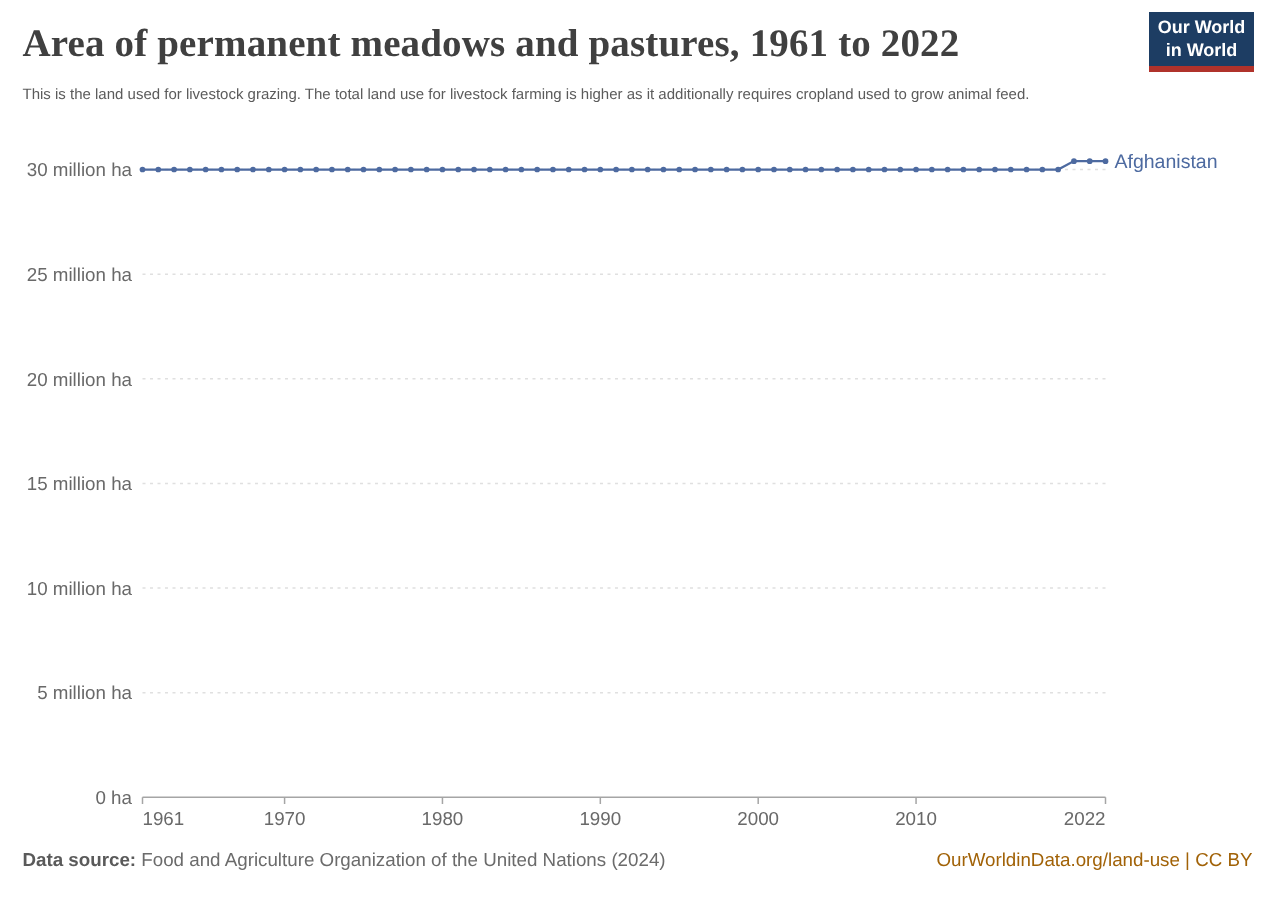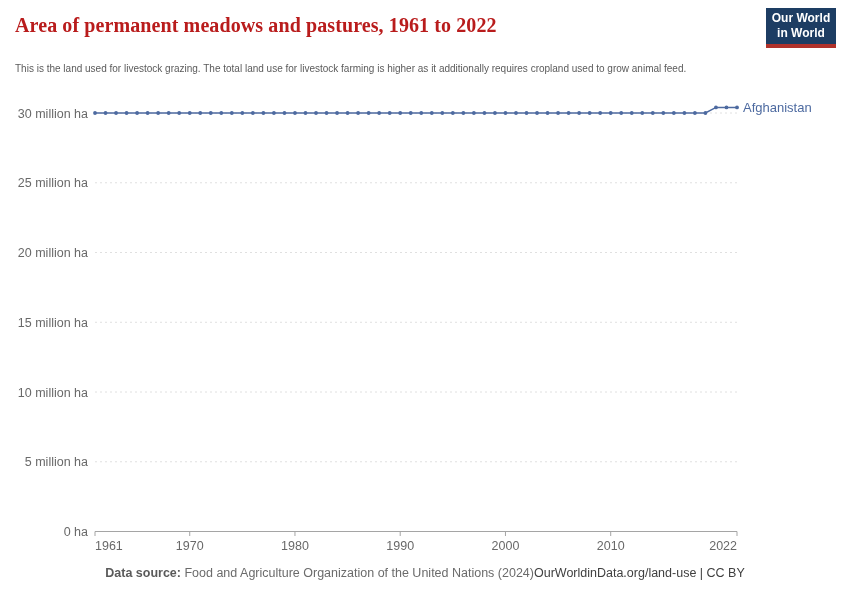--- a/index.html
+++ b/index.html
@@ -3,46 +3,46 @@
 <meta charset="utf-8">
 <style>
   html,body{margin:0;padding:0;}
   body{
     width:850px;height:600px;background:#ffffff;position:relative;overflow:hidden;
     font-family:"Liberation Sans",sans-serif;
   }
   .header{position:absolute;left:15px;top:14px;right:100px;}
   .title{
     font-family:"Liberation Serif","DejaVu Serif",serif;
-    font-size:20px;font-weight:700;color:#b91c1c;letter-spacing:0.1px;
-    margin:0 0 25px 0;
+    font-size:26px;font-weight:700;color:#404040;letter-spacing:0.1px;
+    margin:0 0 13px 0;
   }
   .subtitle{
     font-size:10px;color:#5b5b5b;line-height:1.45;max-width:705px;margin:0;
   }
   .logo{
     position:absolute;top:8px;right:14px;width:70px;height:36px;
     background:#1d3d63;border-bottom:4px solid #b0322b;
     display:flex;align-items:center;justify-content:center;text-align:center;
     cursor:pointer;
   }
   .logo span{color:#ffffff;font-size:12px;font-weight:700;line-height:1.25;}
   svg{position:absolute;left:0;top:0;}
   svg text{font-family:"Liberation Sans",sans-serif;}
   .grid{stroke:#e0e0e0;stroke-width:1;stroke-dasharray:2,3;}
   .axis{stroke:#a5a5a5;stroke-width:1;}
   .ylab,.xlab{fill:#696969;font-size:12.5px;}
   .entity-label{font-size:13px;}
   .footer{
     position:absolute;left:15px;right:15px;top:566px;
-    display:flex;justify-content:center;align-items:baseline;
+    display:flex;justify-content:space-between;align-items:baseline;
     font-size:12.5px;color:#6b6b6b;
   }
   .footer b{color:#5a5a5a;}
-  .footer .link{color:#404040;text-decoration:none;cursor:pointer;}
+  .footer .link{color:#a16207;text-decoration:none;cursor:pointer;}
 </style>
 </head>
 <body>
 
 <div class="header">
   <h1 class="title">Area of permanent meadows and pastures, 1961 to 2022</h1>
   <p class="subtitle">This is the land used for livestock grazing. The total land use for livestock farming is higher as it additionally requires cropland used to grow animal feed.</p>
 </div>
 
 <div class="logo">

